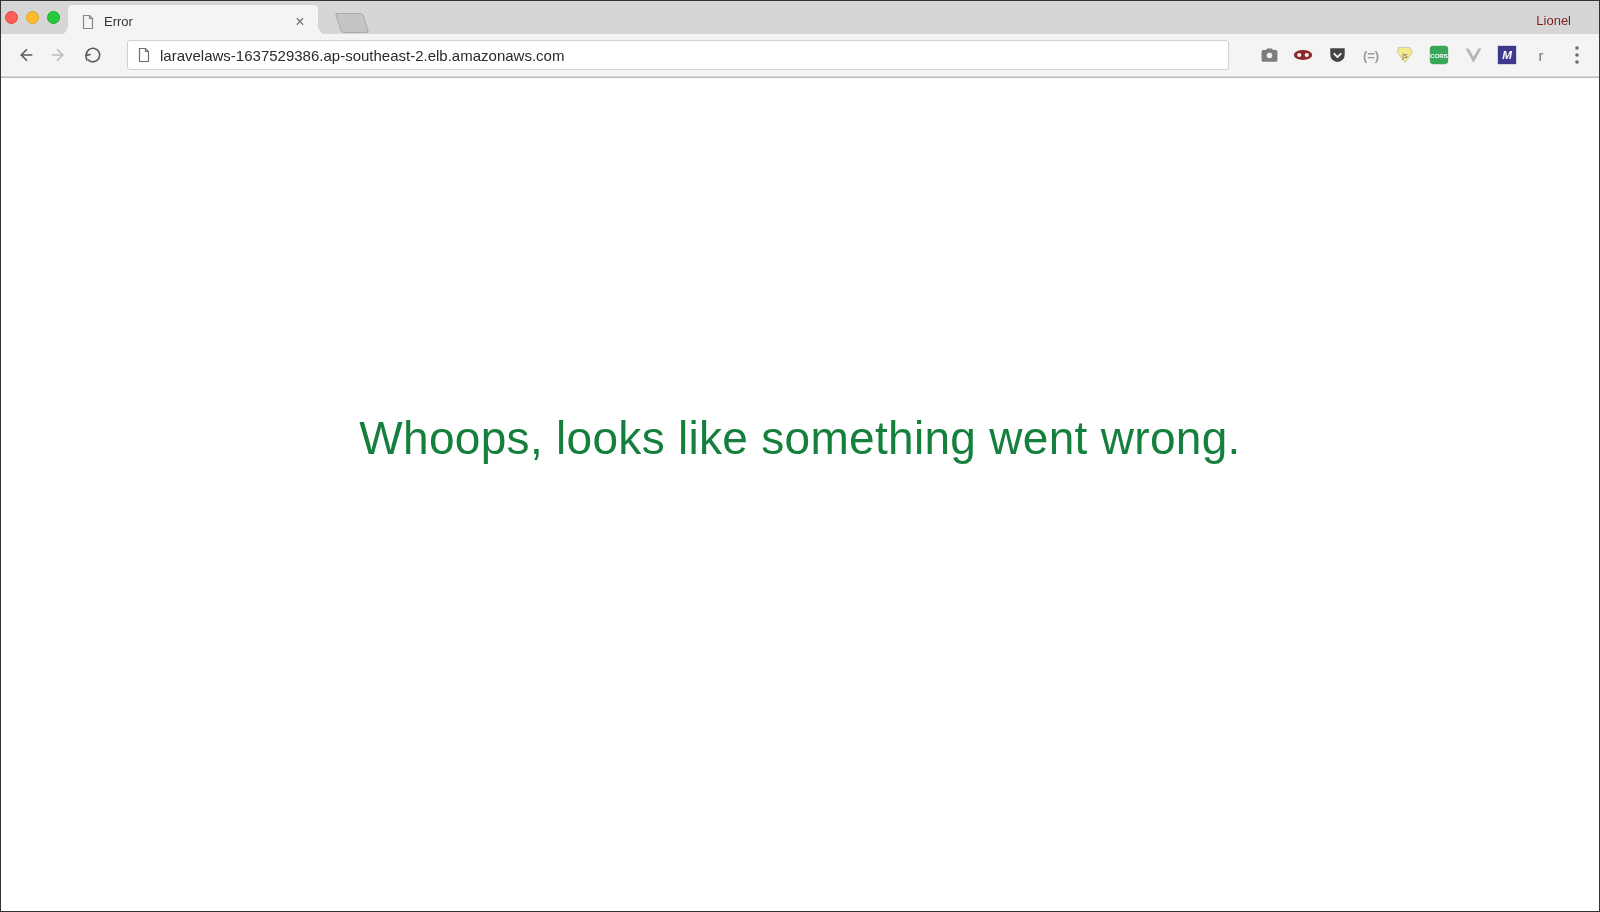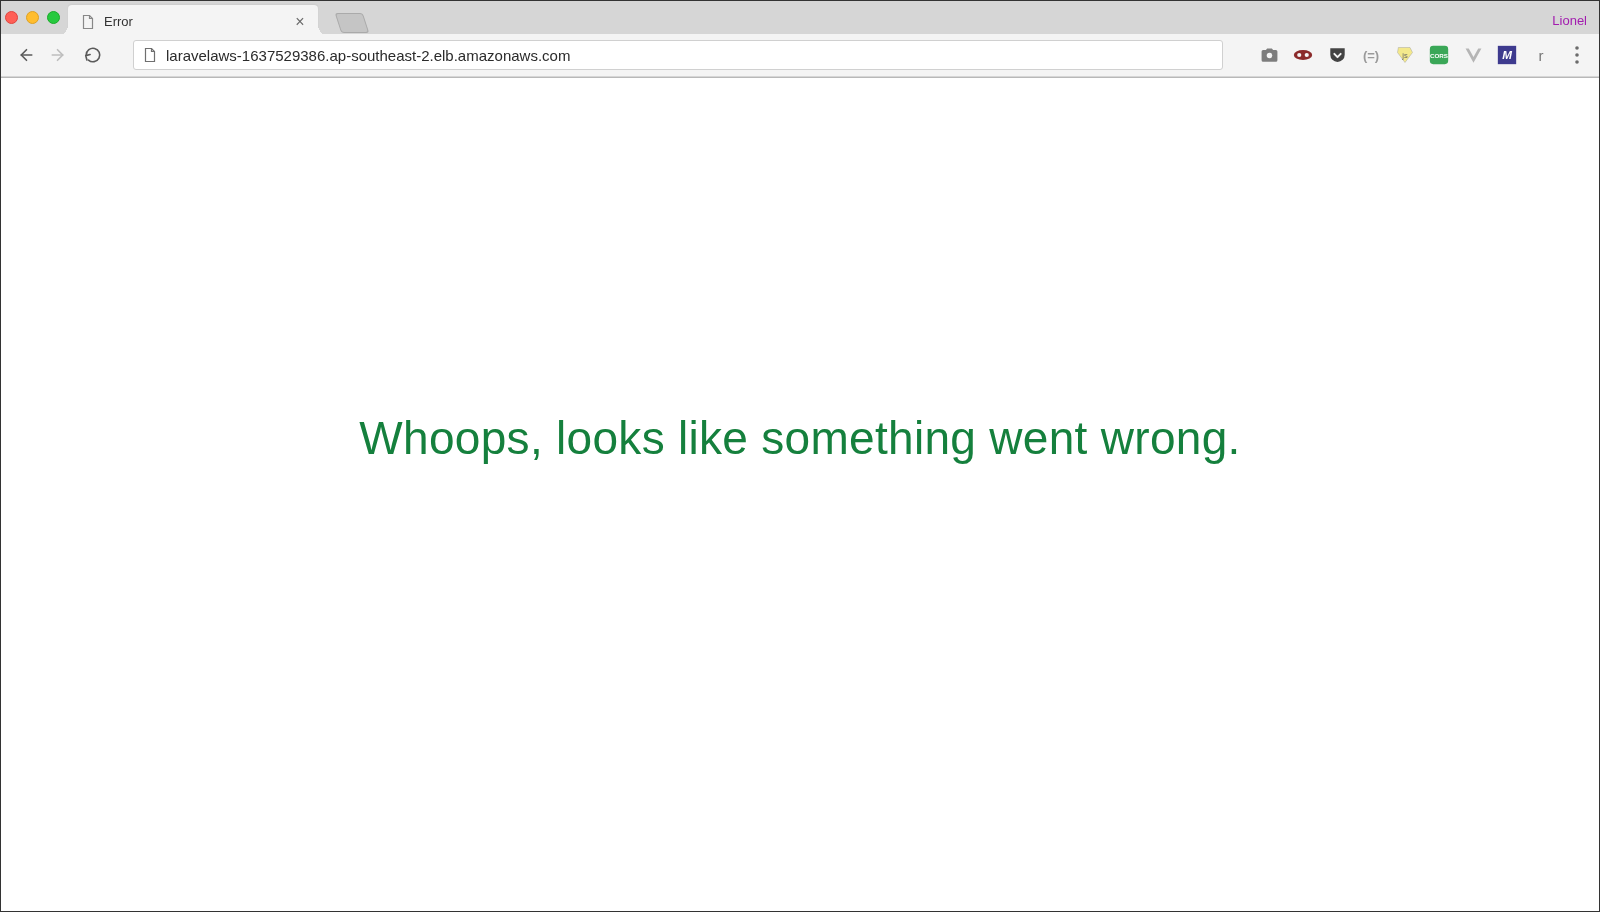--- a/index.html
+++ b/index.html
@@ -99,24 +99,24 @@
       background: #c5c5c5;
       margin-left: 20px;
       margin-top: 10px;
       border-radius: 3px;
       transform: skewX(18deg);
       border: 0.5px solid #aaa;
       cursor: pointer;
     }
     .profile-name {
       position: absolute;
-      right: 12px;
+      right: 28px;
       top: 12px;
       font-size: 13px;
-      color: #a21caf;
+      color: #7f1d1d;
     }
     .toolbar {
       display: flex;
       align-items: center;
       height: 43px;
       background: #f4f4f4;
       padding: 0 10px;
       gap: 6px;
       border-bottom: 1px solid #d6d6d6;
     }
@@ -132,21 +132,21 @@
     .nav-btn.disabled { color: #bdbdbd; cursor: default; }
     .address-bar {
       flex: 1;
       display: flex;
       align-items: center;
       height: 30px;
       background: #fff;
       border: 1px solid #d0d0d0;
       border-radius: 3px;
       padding: 0 8px;
-      margin: 0 20px;
+      margin: 0 14px;
     }
     .secure-icon {
       width: 16px;
       height: 16px;
       margin-right: 8px;
       flex-shrink: 0;
       color: #6f6f6f;
     }
     .url-text {
       font-size: 15px;

